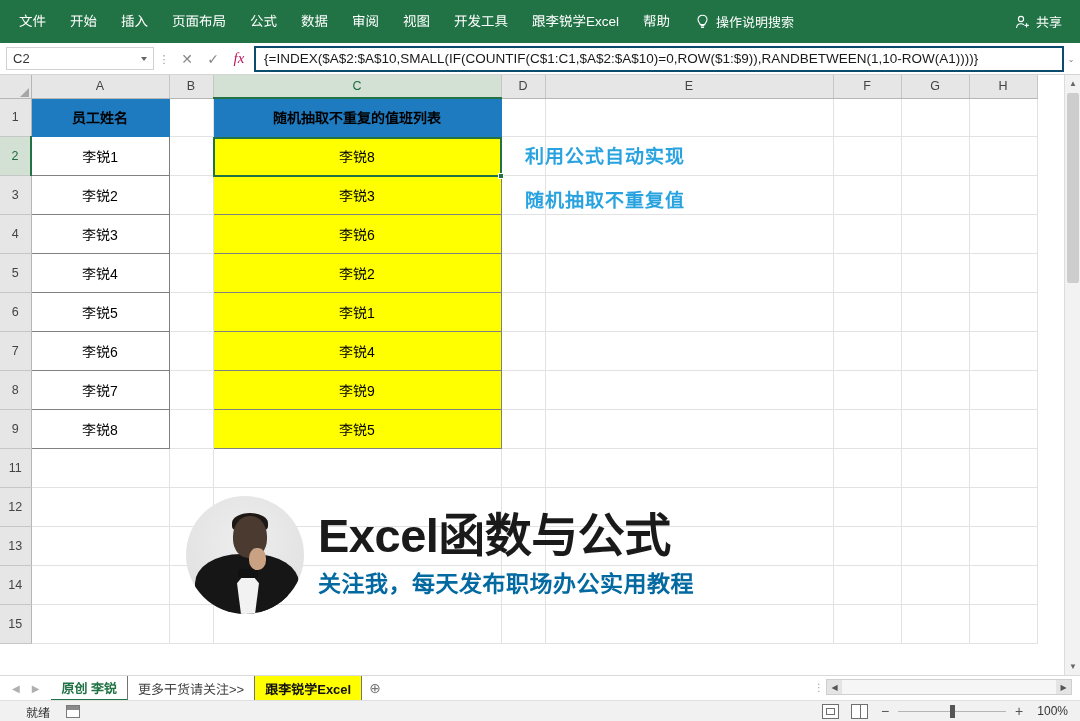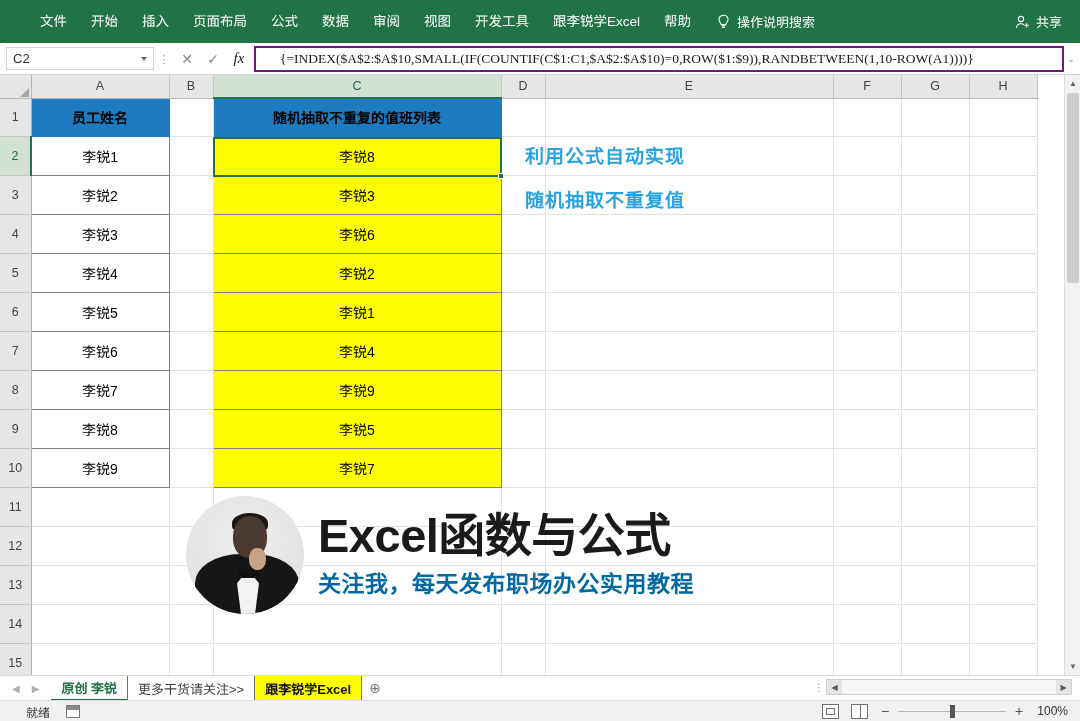--- a/index.html
+++ b/index.html
@@ -17,21 +17,21 @@
     width: 1080px; height: 43px;
     background: #217346;
     display: flex; align-items: center;
   }
   .ribbon-tabs { display: flex; align-items: center; height: 100%; }
   .rtab {
     color: #ffffff; font-size: 13.5px;
     padding: 0 12px; line-height: 43px; white-space: nowrap;
     cursor: default;
   }
-  .rtab:first-child { padding-left: 40px; }
+  .rtab:first-child { padding-left: 19px; }
   .tell-me { display: flex; align-items: center; gap: 7px; margin-left: 14px; }
   .bulb { width: 13px; height: 16px; position: relative; display: inline-block; }
   .bulb svg { display: block; }
   .tell-me-text { color: #ffffff; font-size: 13px; white-space: nowrap; }
   .share {
     position: absolute; right: 18px; top: 0; height: 43px;
     display: flex; align-items: center; gap: 5px;
     color: #fff; font-size: 13px; white-space: nowrap;
   }
   .share svg { display: block; }
@@ -60,28 +60,28 @@
   .dots-sep {
     width: 14px; text-align: center; color: #999;
     font-size: 11px; letter-spacing: 0; line-height: 8px;
     margin: 0 3px;
   }
   .fb-btn {
     width: 26px; height: 24px;
     display: flex; align-items: center; justify-content: center;
     color: #888; font-size: 14px;
   }
-  .fb-btn.fx { font-style: italic; font-family: "Liberation Serif", serif; font-size: 15px; color: #0f172a; }
+  .fb-btn.fx { font-style: italic; font-family: "Liberation Serif", serif; font-size: 15px; color: #be185d; }
   .formula-input {
     flex: 1; height: 26px; margin-right: 16px; margin-left: 2px;
-    border: 2px solid #701a75;
+    border: 2px solid #0c4a6e;
     background: #fff;
     display: flex; align-items: center;
-    padding: 0 24px;
-    font-family: Liberation Serif, serif;
+    padding: 0 8px;
+    font-family: Liberation Sans, sans-serif;
     font-size: 13.5px; color: #1a1a1a; white-space: nowrap; overflow: hidden;
   }
   .fb-expand {
     position: absolute; right: 3px; top: 7px;
     width: 12px; height: 18px; display: flex; align-items: center; justify-content: center;
     color: #777; font-size: 8px;
   }
 
   
   .grid-wrap {
@@ -496,31 +496,20 @@
         <td class="cell a-data">李锐8</td>
         <td class="cell blank"></td>
         <td class="cell c-yellow">李锐5</td>
         <td class="cell blank"></td>
         <td class="cell blank"></td>
         <td class="cell blank"></td>
         <td class="cell blank"></td>
         <td class="cell blank"></td>
       </tr>
 
-      <tr style="height:39px">
-        <td class="rowhead">10</td>
-        <td class="cell a-data">李锐9</td>
-        <td class="cell blank"></td>
-        <td class="cell c-yellow">李锐7</td>
-        <td class="cell blank"></td>
-        <td class="cell blank"></td>
-        <td class="cell blank"></td>
-        <td class="cell blank"></td>
-        <td class="cell blank"></td>
-      </tr>
 
       <tr style="height:39px">
         <td class="rowhead">11</td>
         <td class="cell blank"></td>
         <td class="cell blank"></td>
         <td class="cell blank"></td>
         <td class="cell blank"></td>
         <td class="cell blank"></td>
         <td class="cell blank"></td>
         <td class="cell blank"></td>

